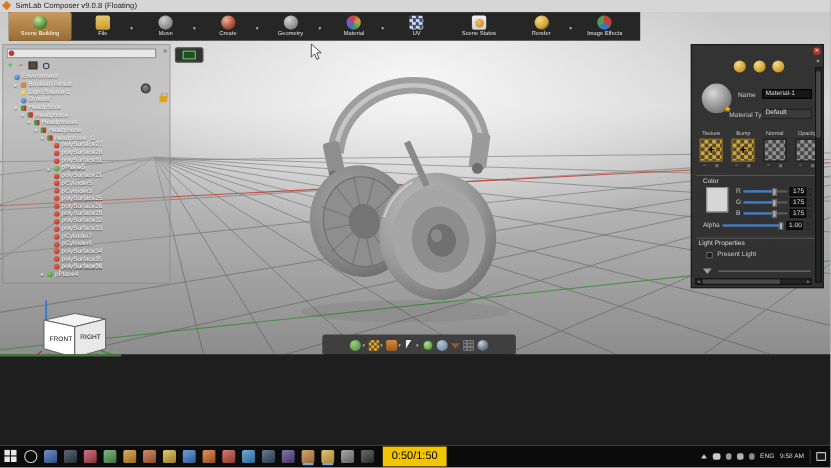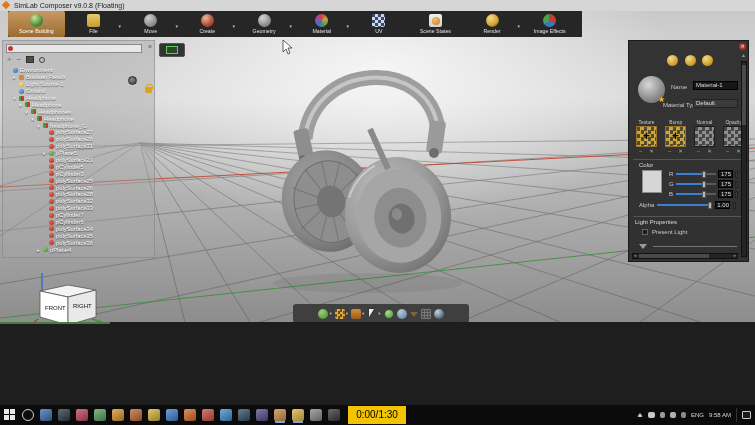--- a/index.html
+++ b/index.html
@@ -643,21 +643,21 @@
       <div class="tbic" style="background: linear-gradient(150deg, rgba(255, 255, 255, 0.25), rgba(0, 0, 0, 0.3)), rgb(201, 79, 63);"></div>
       <div class="tbic" style="background: linear-gradient(150deg, rgba(255, 255, 255, 0.25), rgba(0, 0, 0, 0.3)), rgb(63, 143, 208);"></div>
       <div class="tbic" style="background: linear-gradient(150deg, rgba(255, 255, 255, 0.25), rgba(0, 0, 0, 0.3)), rgb(53, 80, 106);"></div>
       <div class="tbic" style="background: linear-gradient(150deg, rgba(255, 255, 255, 0.25), rgba(0, 0, 0, 0.3)), rgb(90, 74, 138);"></div>
       <div class="tbic act" style="background: linear-gradient(150deg, rgba(255, 255, 255, 0.25), rgba(0, 0, 0, 0.3)), rgb(192, 122, 46);"></div>
       <div class="tbic act" style="background: linear-gradient(150deg, rgba(255, 255, 255, 0.25), rgba(0, 0, 0, 0.3)), rgb(216, 168, 50);"></div>
       <div class="tbic" style="background: linear-gradient(150deg, rgba(255, 255, 255, 0.25), rgba(0, 0, 0, 0.3)), rgb(138, 138, 138);"></div>
       <div class="tbic" style="background: linear-gradient(150deg, rgba(255, 255, 255, 0.25), rgba(0, 0, 0, 0.3)), rgb(58, 58, 58);"></div>
     </div>
 </div>
-<div id="timer" class="abs">0:00/1:30</div>
+<div id="timer" class="abs">0:50/1:50</div>
 <div id="tray">
   <span id="tray-caret" class="trayic"></span>
   <span class="trayic"></span>
   <span class="trayic" style="width:5px;background:#9a9a9a;"></span>
   <span class="trayic" style="width:6px;background:#b0b0b0;"></span>
   <span class="trayic" style="width:5px;background:#8a8a8a;"></span>
   <span>ENG</span>
   <span>9:58 AM</span>
   <span id="tb-divider"></span>
   <span id="notif"></span>

